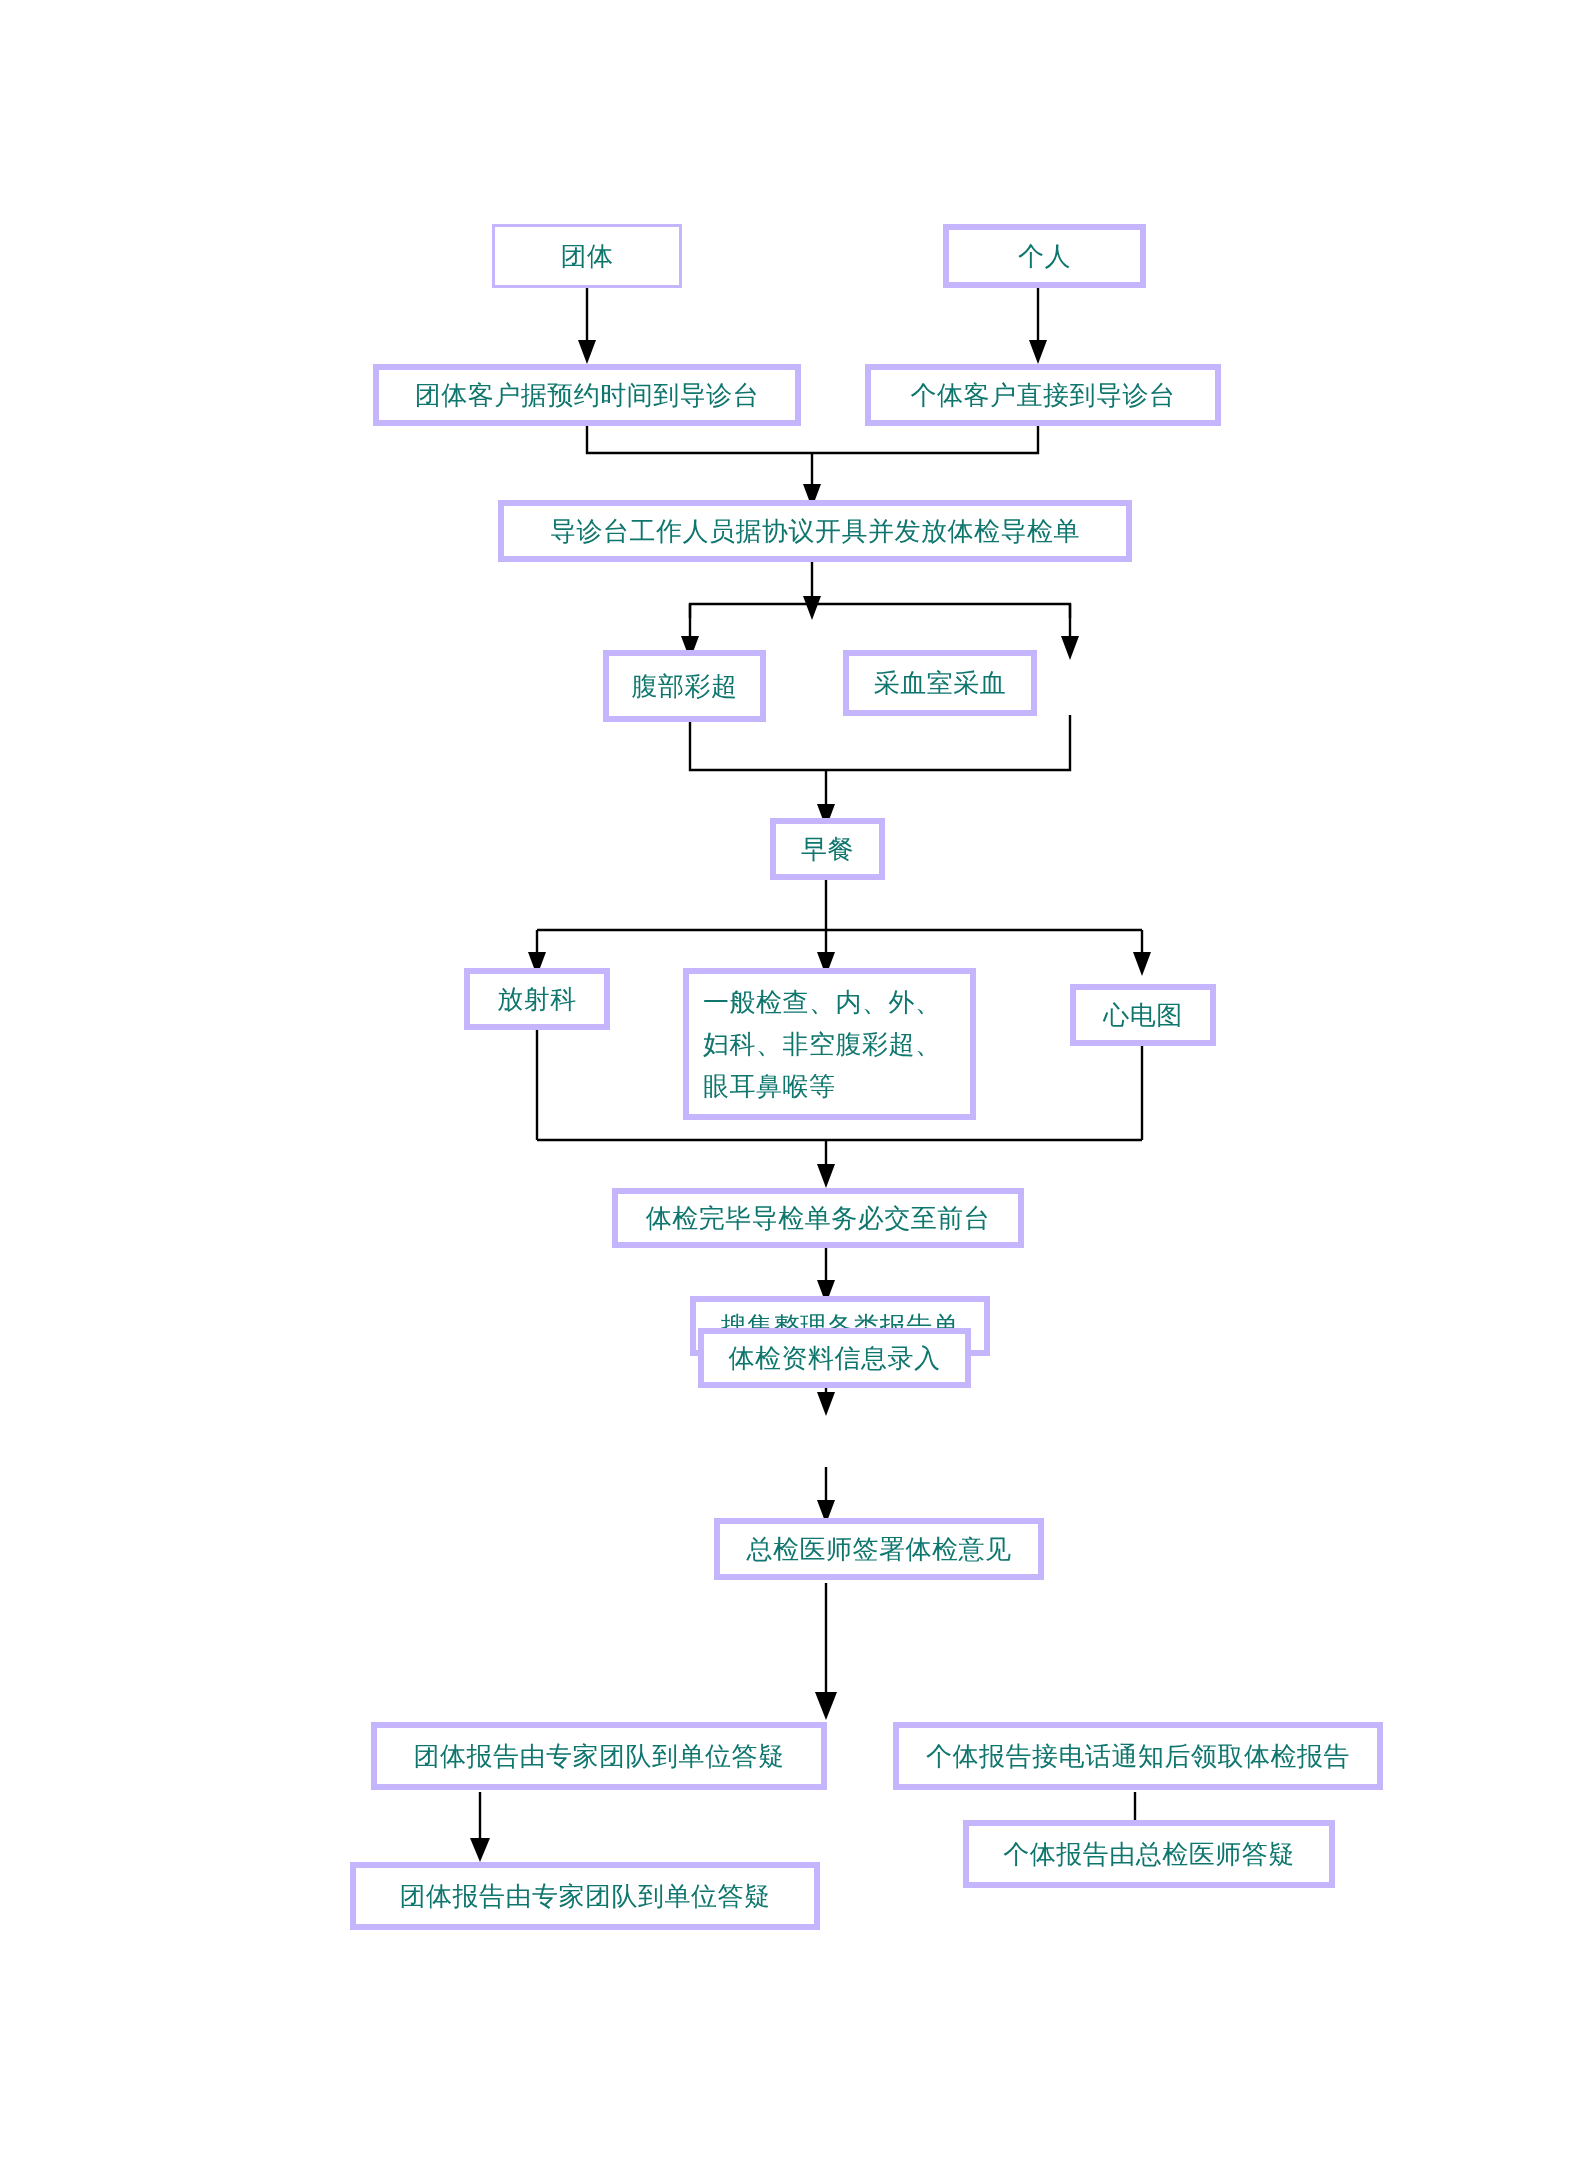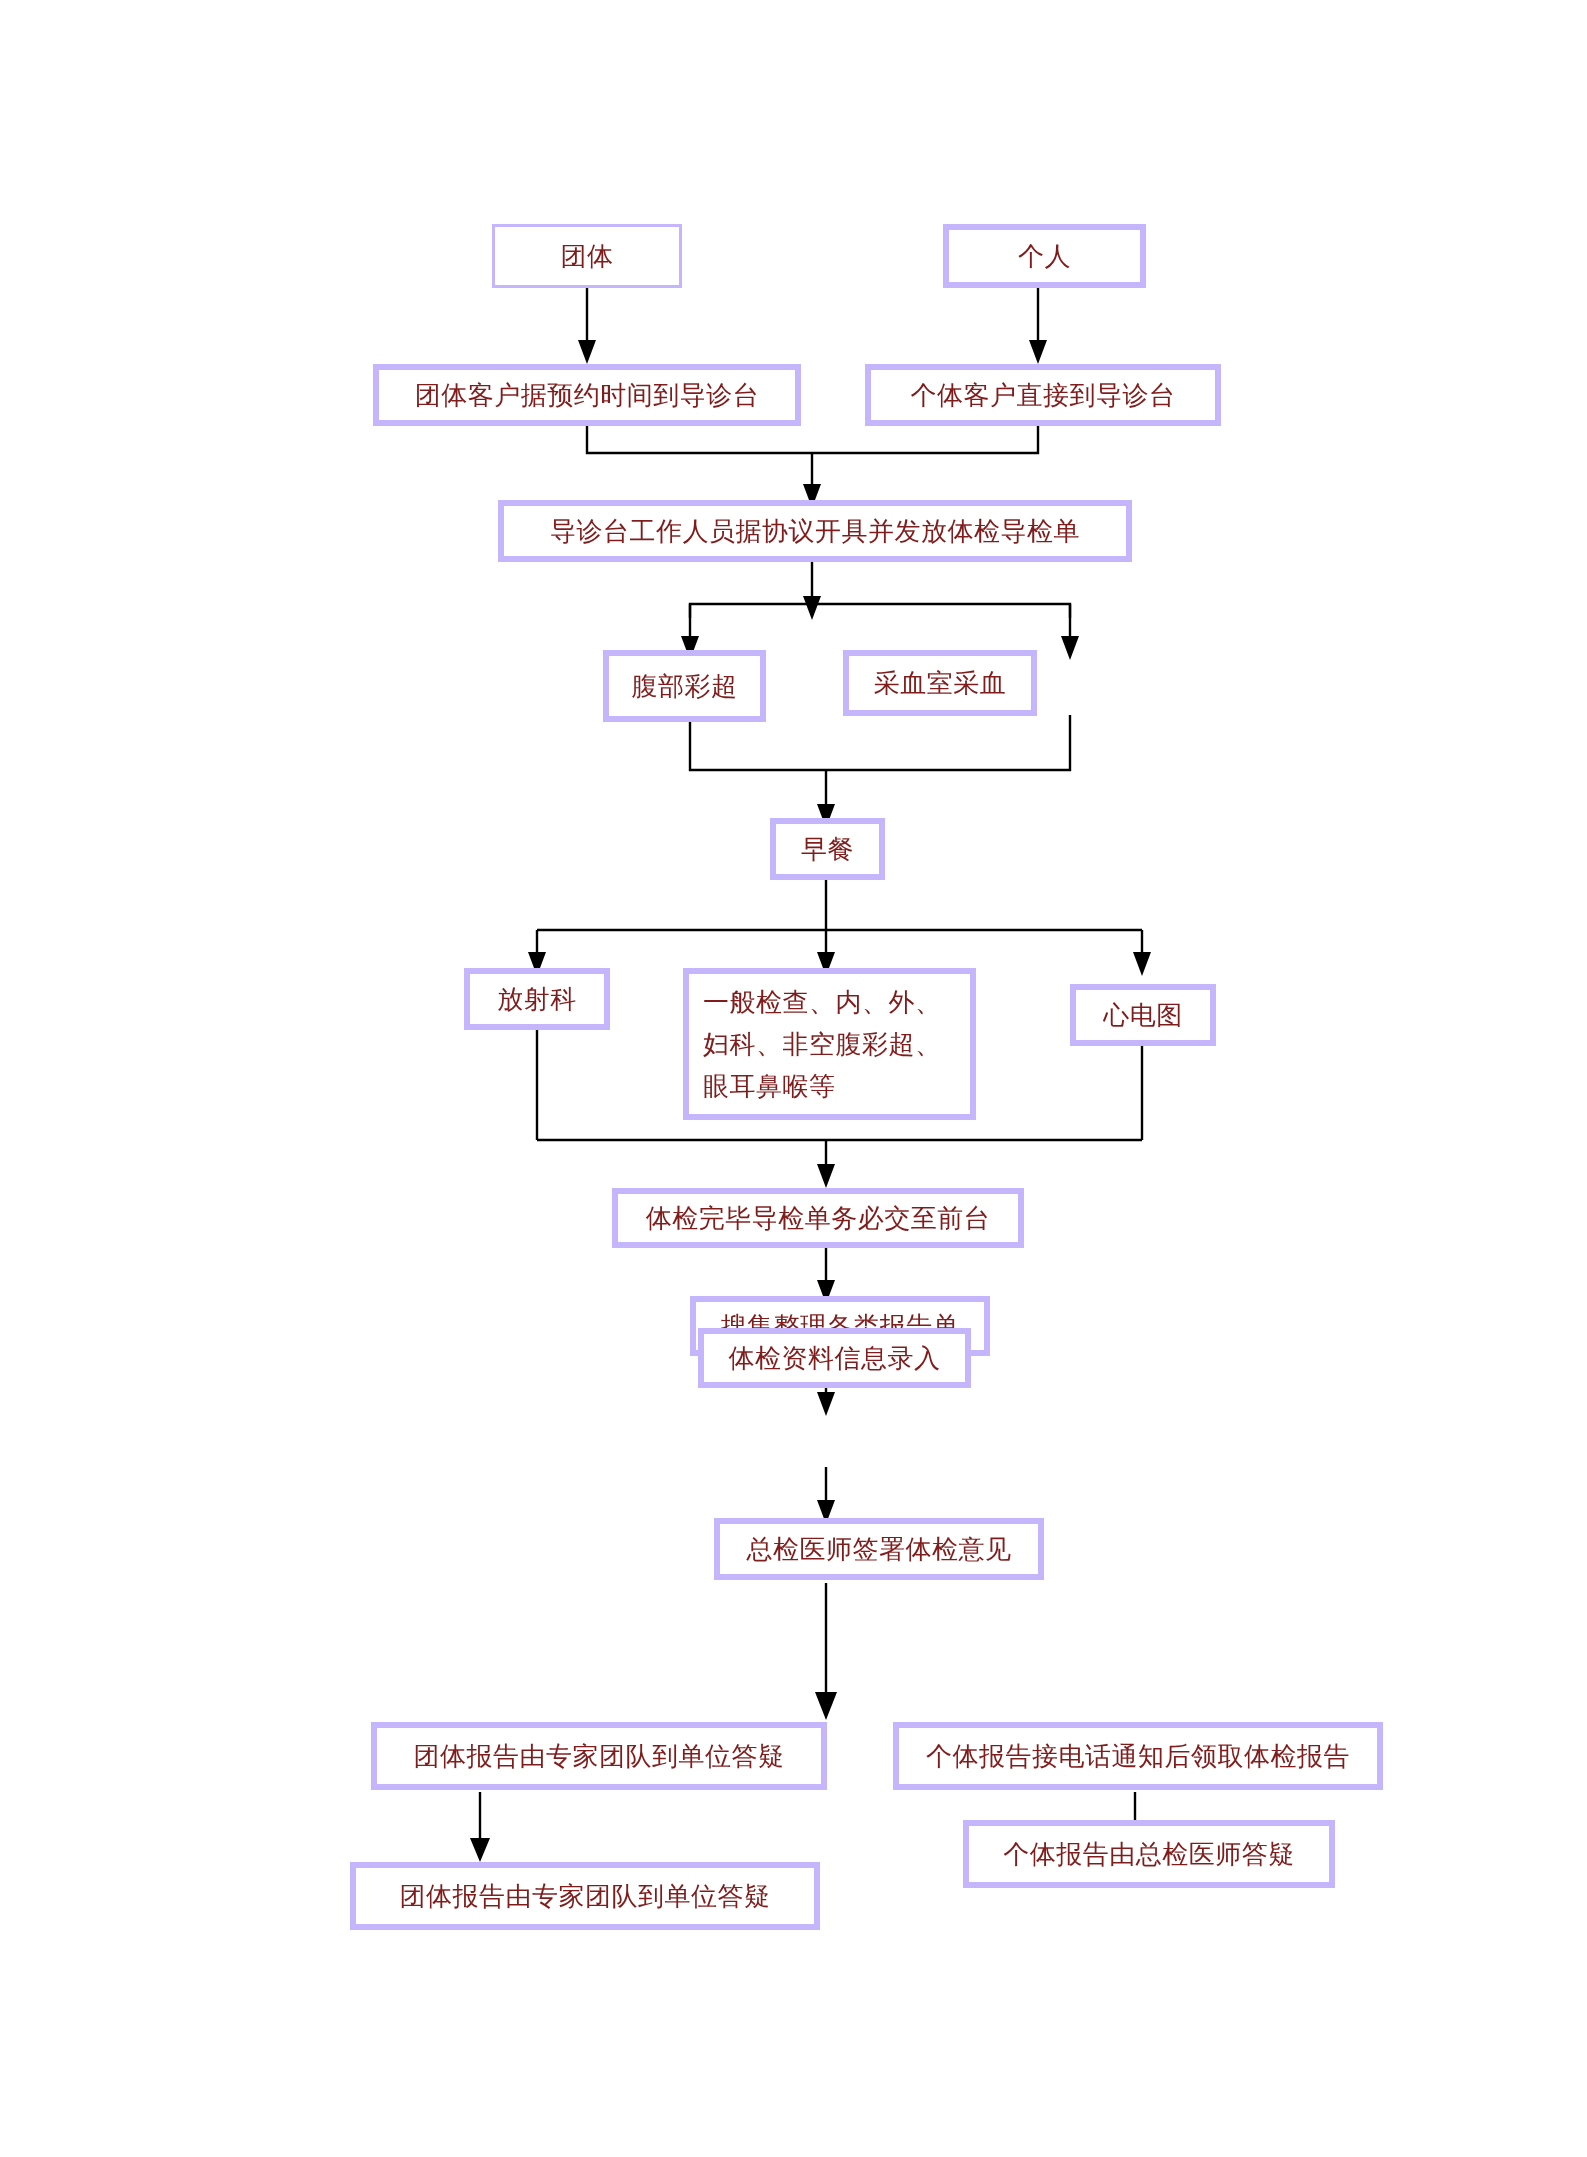--- a/index.html
+++ b/index.html
@@ -18,21 +18,21 @@
   }
   .node {
     position: absolute;
     box-sizing: border-box;
     border: 6px solid #c4b5fd;
     background: #ffffff;
     display: flex;
     align-items: center;
     justify-content: center;
     text-align: center;
-    color: #7f1d1d;
+    color: #0f766e;
     font-size: 26px;
     line-height: 1.5;
     letter-spacing: 0.5px;
     padding: 2px 8px;
   }
   .node.heavy { border-width: 3px; }
   .node.multiline {
     justify-content: flex-end;
     text-align: left;
     padding: 10px 14px;

